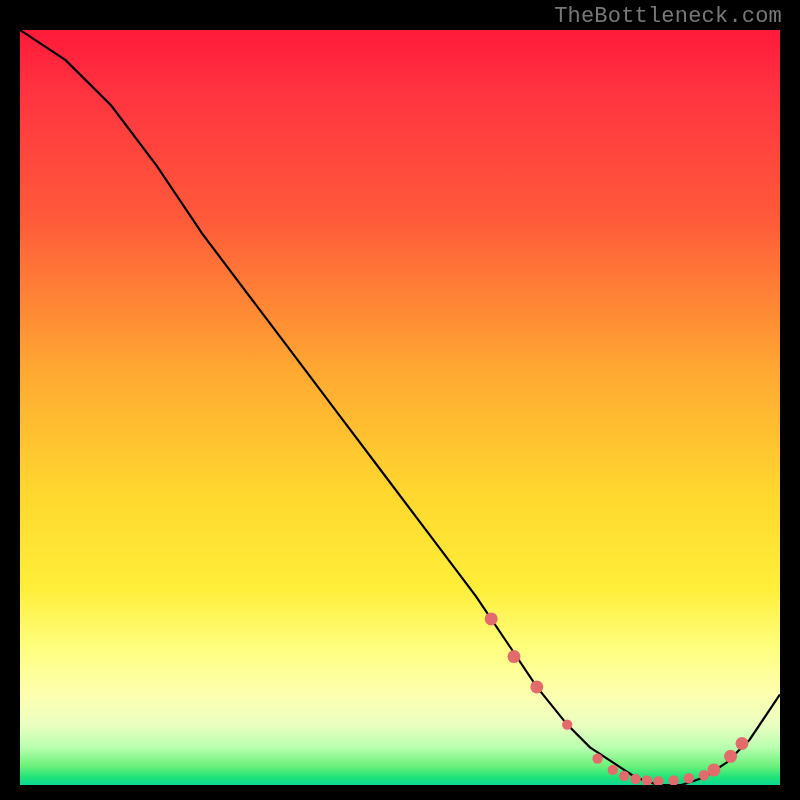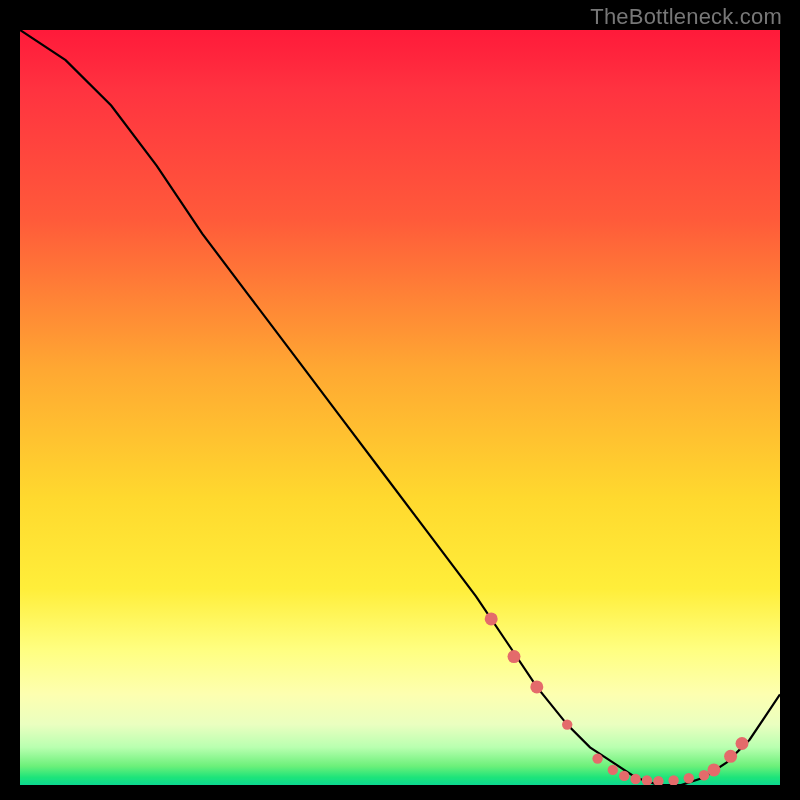--- a/index.html
+++ b/index.html
@@ -39,21 +39,21 @@
       #b9ffb0 95%,
       #6cf07a 97.5%,
       #1de47a 99%,
       #0cd890 100%
     );
   }
   .watermark {
     position: absolute;
     top: 4px;
     right: 18px;
-    font-family: Liberation Sans, sans-serif;
+    font-family: Liberation Mono, monospace;
     font-size: 22px;
     color: #777;
     letter-spacing: 0.2px;
   }
   svg.curve {
     position: absolute;
     left: 0;
     top: 0;
     width: 760px;
     height: 755px;

